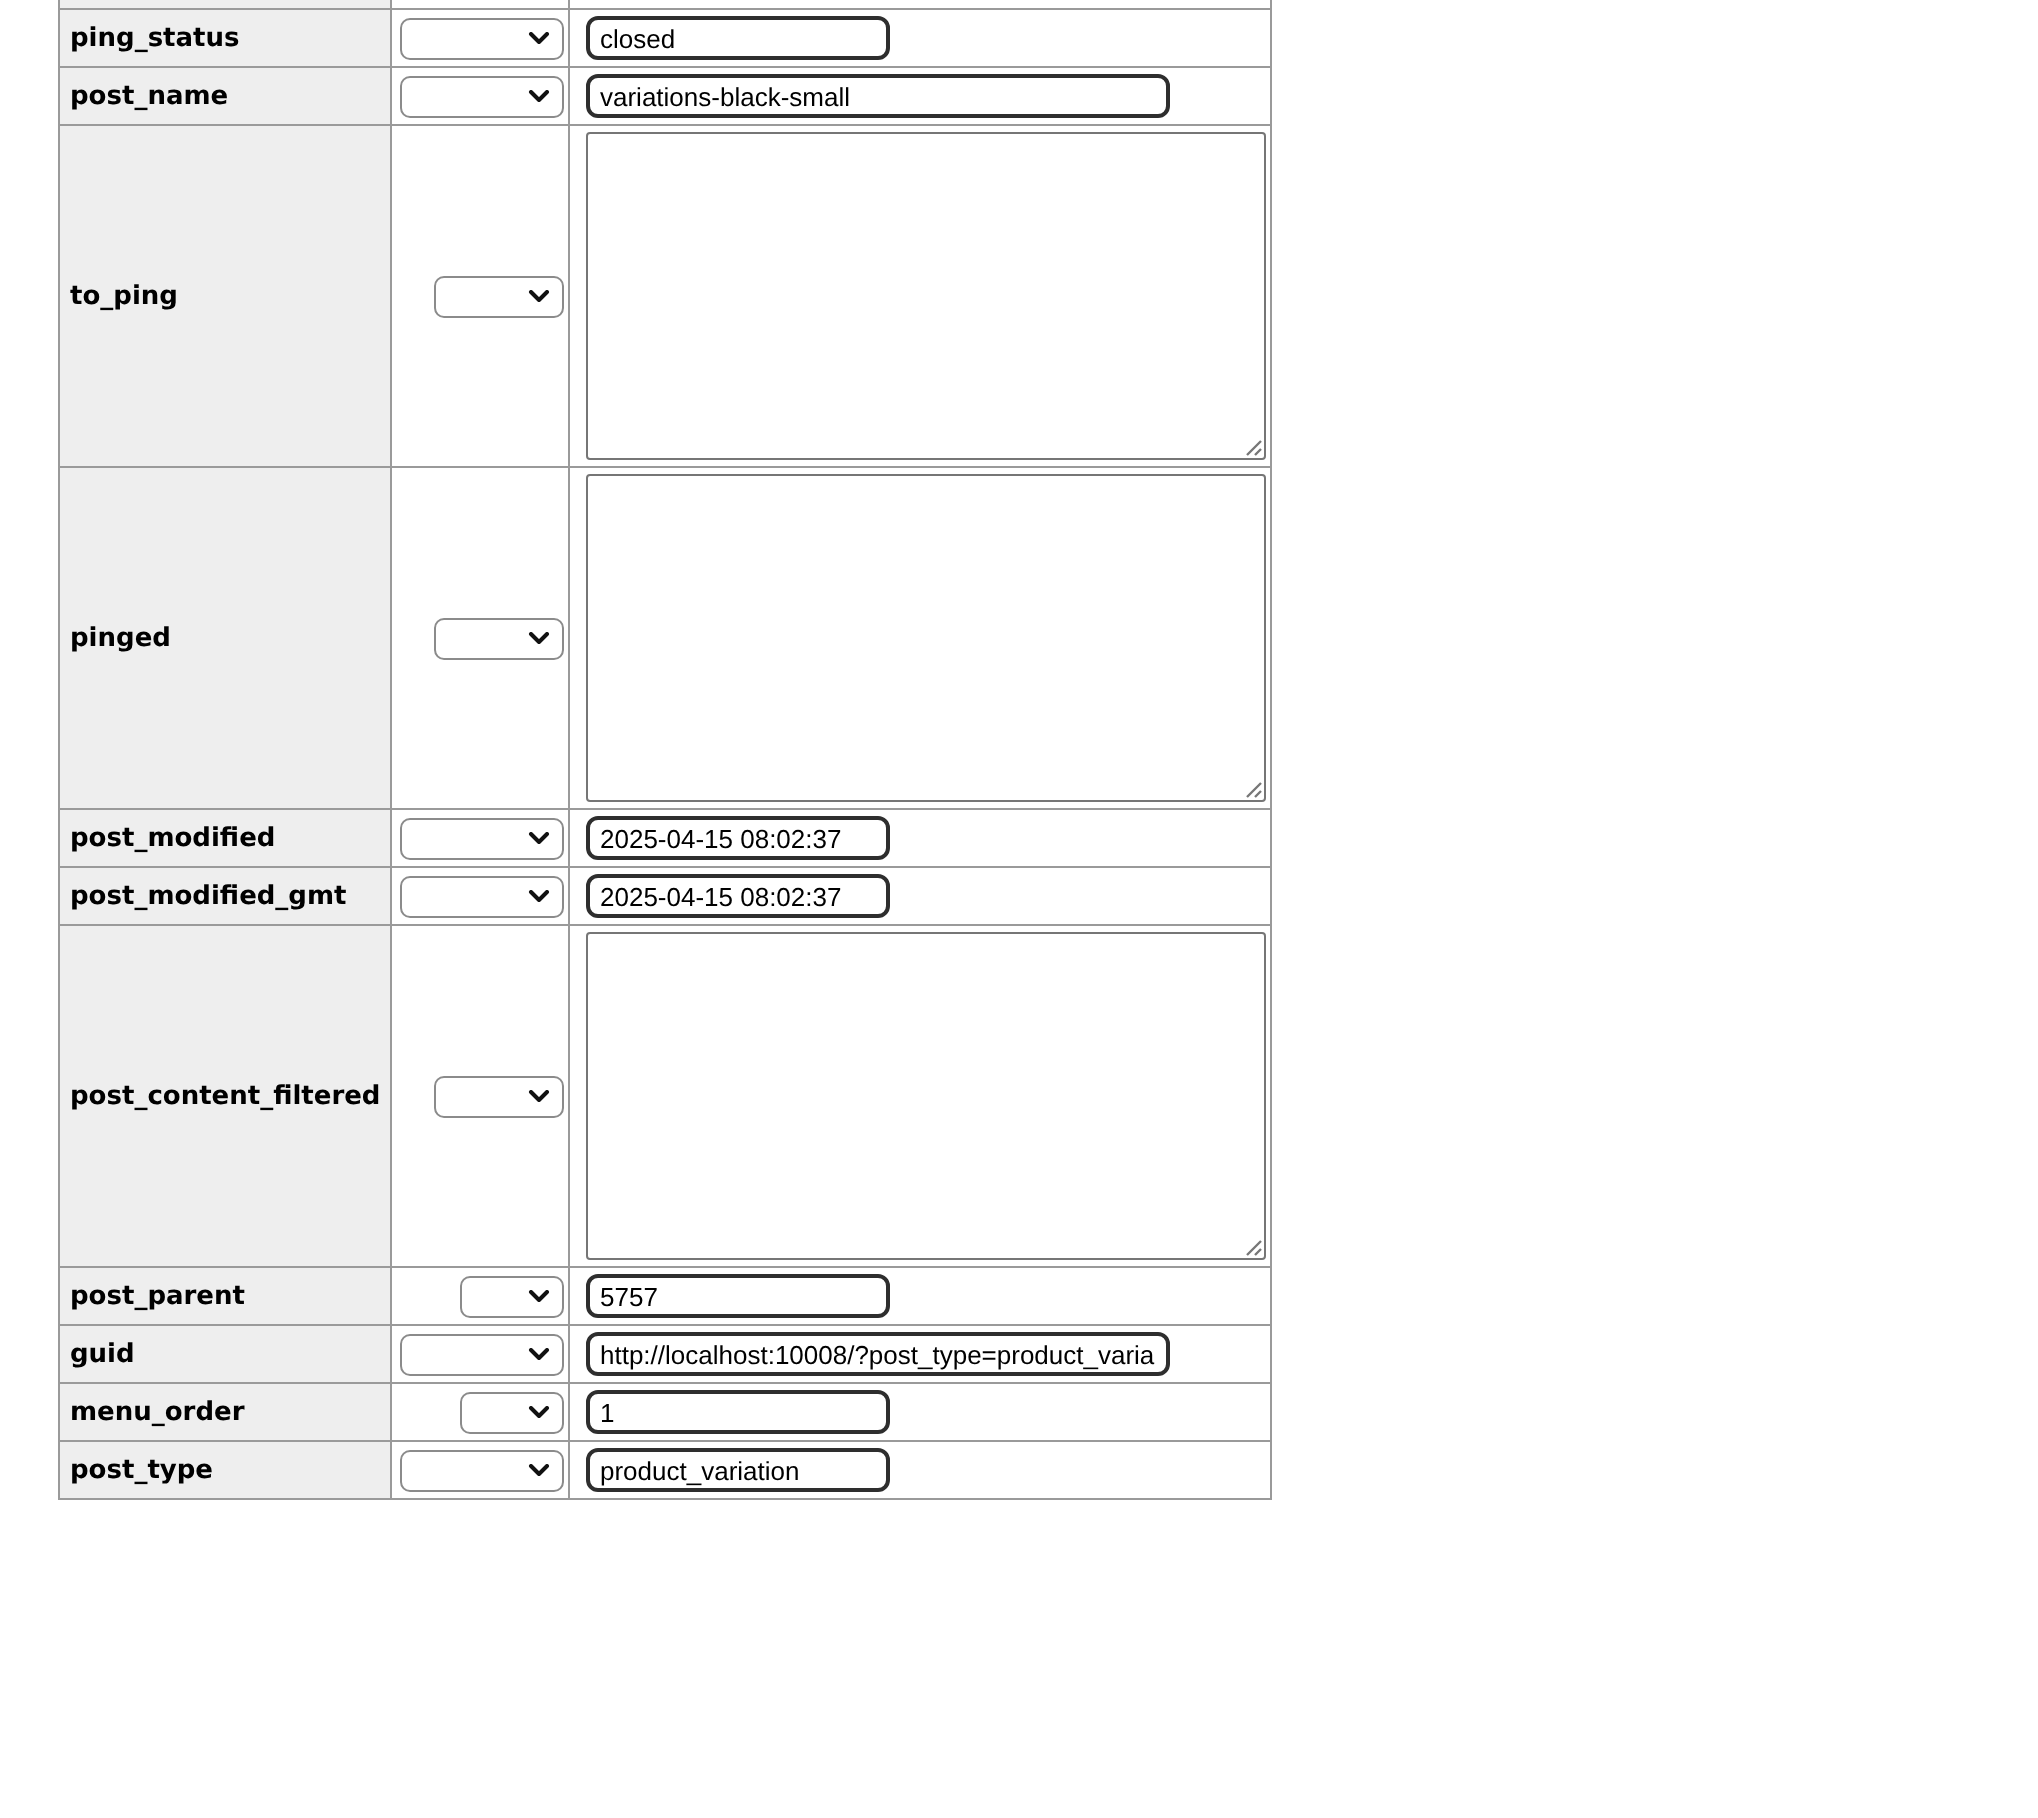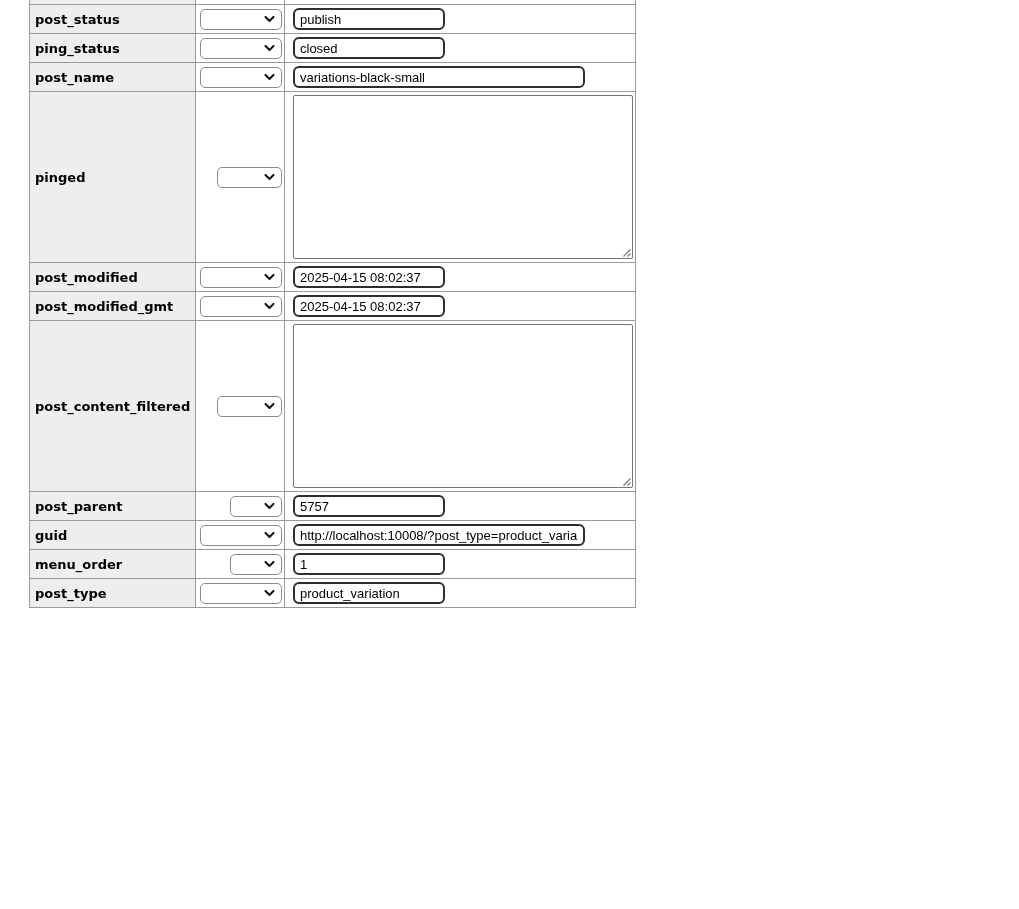--- a/index.html
+++ b/index.html
@@ -136,39 +136,20 @@
         <col class="c-label">
         <col class="c-fn">
         <col class="c-val">
       </colgroup>
       <tbody id="rows">
         <tr>
           <td class="label-cell"></td>
           <td class="fn-cell"></td>
           <td class="value-cell"></td>
         </tr>
-      <tr>
-    <td class="label-cell">
-      <span class="field-label">post_status</span>
-    </td>
-    <td class="fn-cell">
-      <span class="sel-wrap">
-        <select class="fn-select fn-wide">
-          <option value=""></option>
-        </select>
-        <svg class="chevron" width="11" height="7" viewBox="0 0 11 7">
-          <path d="M1.5 1 L5.5 5 L9.5 1" fill="none" stroke="#111111" stroke-width="2" stroke-linecap="round" stroke-linejoin="round"></path>
-        </svg>
-      </span>
-    </td>
-    <td class="value-cell">
-      <input class="val-input val-normal" type="text" value="publish" style="">
-      
-    </td>
-  </tr>
           <tr>
     <td class="label-cell">
       <span class="field-label">ping_status</span>
     </td>
     <td class="fn-cell">
       <span class="sel-wrap">
         <select class="fn-select fn-wide">
           <option value=""></option>
         </select>
         <svg class="chevron" width="11" height="7" viewBox="0 0 11 7">
@@ -191,20 +172,44 @@
           <option value=""></option>
         </select>
         <svg class="chevron" width="11" height="7" viewBox="0 0 11 7">
           <path d="M1.5 1 L5.5 5 L9.5 1" fill="none" stroke="#111111" stroke-width="2" stroke-linecap="round" stroke-linejoin="round"></path>
         </svg>
       </span>
     </td>
     <td class="value-cell">
       <input class="val-input val-wide" type="text" value="variations-black-small" style="">
       
+    </td>
+  </tr>
+          <tr>
+    <td class="label-cell">
+      <span class="field-label">to_ping</span>
+    </td>
+    <td class="fn-cell">
+      <span class="sel-wrap">
+        <select class="fn-select fn-medium">
+          <option value=""></option>
+        </select>
+        <svg class="chevron" width="11" height="7" viewBox="0 0 11 7">
+          <path d="M1.5 1 L5.5 5 L9.5 1" fill="none" stroke="#111111" stroke-width="2" stroke-linecap="round" stroke-linejoin="round"></path>
+        </svg>
+      </span>
+    </td>
+    <td class="value-cell">
+      
+      <span class="ta-wrap">
+        <textarea class="val-textarea" style=""></textarea>
+        <svg class="resize-handle" width="10" height="10" viewBox="0 0 10 10">
+          <path d="M2.5 9.5 L9.5 2.5 M6.5 9.5 L9.5 6.5" fill="none" stroke="#777777" stroke-width="1.2"></path>
+        </svg>
+      </span>
     </td>
   </tr>
           <tr>
     <td class="label-cell">
       <span class="field-label">pinged</span>
     </td>
     <td class="fn-cell">
       <span class="sel-wrap">
         <select class="fn-select fn-medium">
           <option value=""></option>

